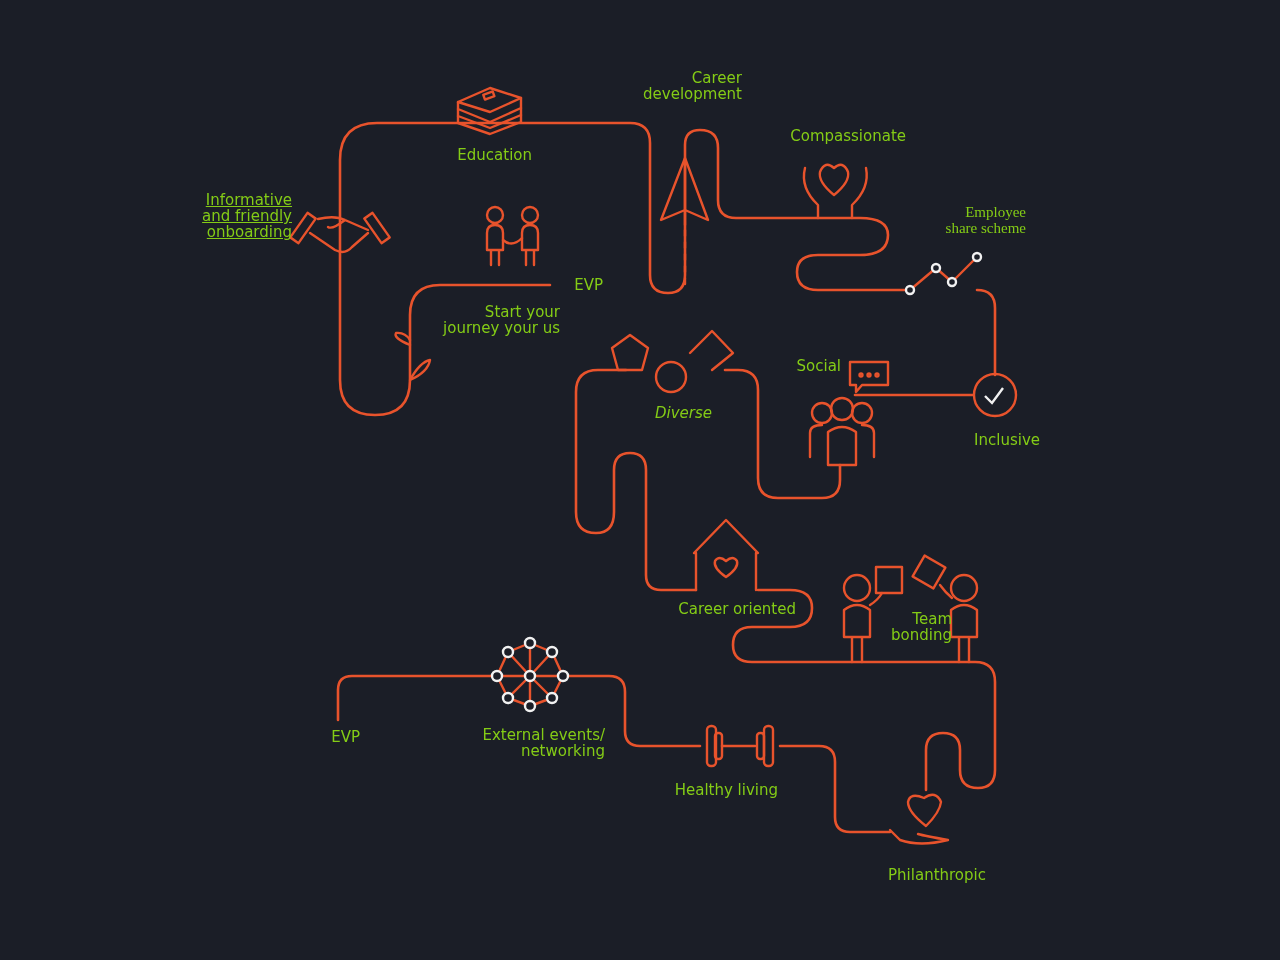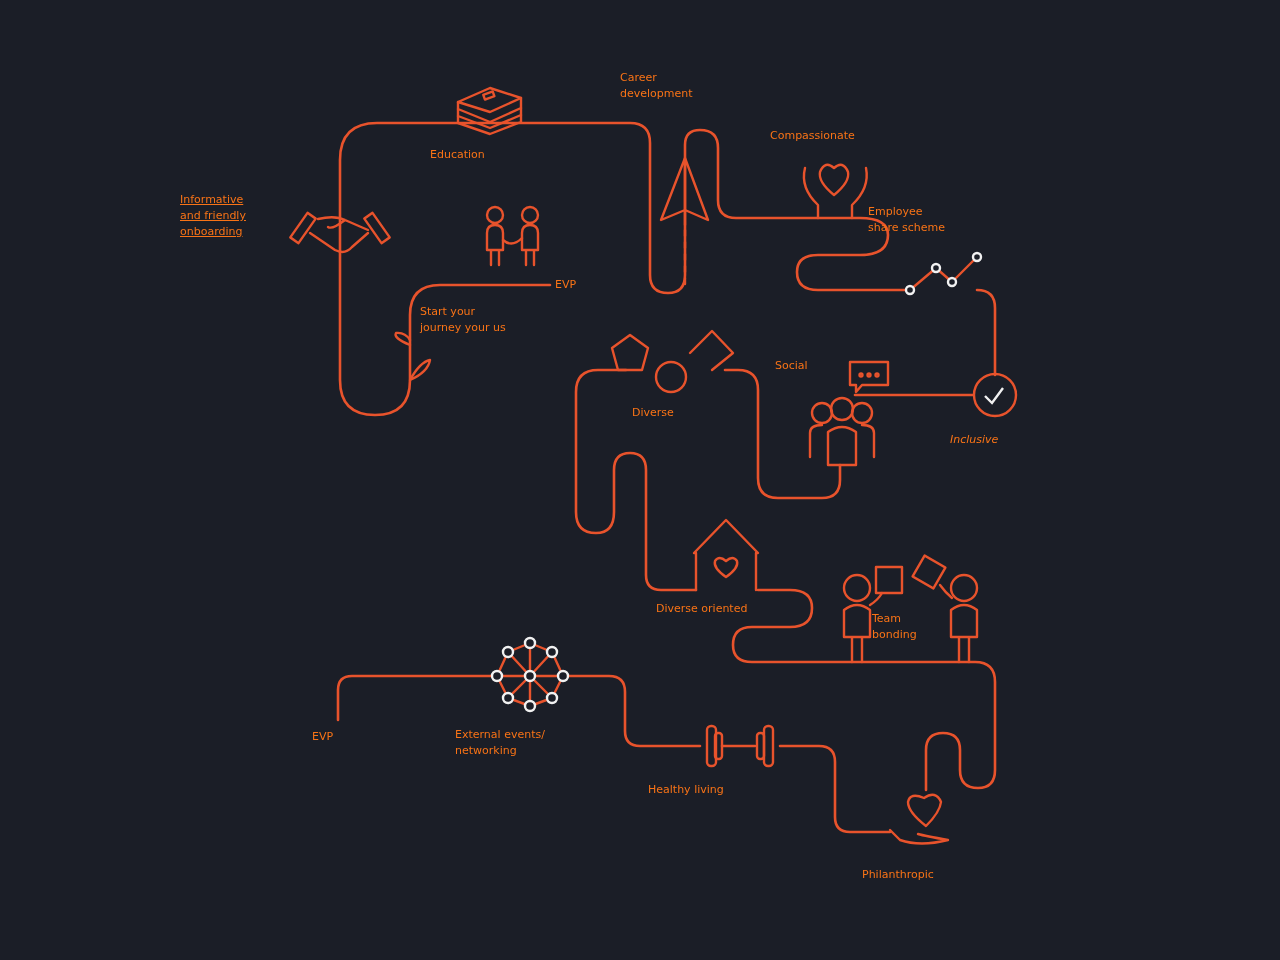--- a/index.html
+++ b/index.html
@@ -1,21 +1,21 @@
 <!DOCTYPE html>
 <html><head>
 <meta charset="utf-8">
 <style>
   html, body { margin:0; padding:0; }
   body { width:1280px; height:960px; background:#1b1e27; overflow:hidden; position:relative; font-family:"DejaVu Sans", sans-serif; }
   svg.map { position:absolute; left:0; top:0; }
   .path { fill:none; stroke:#e8532c; stroke-width:2.6; stroke-linecap:round; stroke-linejoin:round; }
   .ic { fill:none; stroke:#e8532c; stroke-width:2.4; stroke-linecap:round; stroke-linejoin:round; }
   .icw { fill:#1b1e27; stroke:#f1f1f1; stroke-width:2.4; }
-  .lbl { position:absolute; color:#f97316; font-size:11px; line-height:16px; text-align:left; white-space:pre-line; font-weight:500; }
+  .lbl { position:absolute; color:#84cc16; font-size:15px; line-height:16px; text-align:right; white-space:pre-line; font-weight:500; }
 </style>
 </head>
 <body>
 
 <svg class="map" width="1280" height="960" viewBox="0 0 1280 960">
 
   <path class="path" d="M550 285 H440 Q410 285 410 315 V380 Q410 415 375 415 Q340 415 340 380 V160 Q340 123 377 123 H630 Q650 123 650 143 V275 Q650 293 668 293 Q685 293 685 275 V145 Q685 130 700 130 Q718 130 718 148 V200 Q718 218 736 218 H860 Q888 218 888 235 Q888 255 860 255 H818 Q797 255 797 272 Q797 290 818 290 H910"></path>
   <path class="path" d="M977 290 Q995 290 995 308 V375"></path>
   <path class="path" d="M973 395 H855"></path>
   <path class="path" d="M840 465 V480 Q840 498 822 498 H778 Q758 498 758 478 V390 Q758 370 738 370 H725 M626 370 H598 Q576 370 576 392 V512 Q576 533 596 533 Q614 533 614 512 V470 Q614 453 630 453 Q646 453 646 470 V575 Q646 590 661 590 H696 M758 590 H790 Q812 590 812 608 Q812 627 790 627 H752 Q733 627 733 645 Q733 662 752 662 H975 Q995 662 995 682 V770 Q995 788 978 788 Q960 788 960 770 V750 Q960 733 943 733 Q926 733 926 750 V790"></path>
@@ -134,29 +134,29 @@
     <circle class="icw" cx="530" cy="706" r="5"></circle>
   </g>
 </svg>
 
 <div class="lbl" style="left:555px;top:277px;width:48px;">EVP</div>
 <div class="lbl" style="left:420px;top:304px;width:140px;">Start your
 journey your us</div>
 <div class="lbl" style="left:180px;top:192px;width:112px;text-decoration:underline;">Informative
 and friendly
 onboarding</div>
-<div class="lbl" style="left:430px;top:147px;width:116px;">Education</div>
+<div class="lbl" style="left:416px;top:147px;width:116px;">Education</div>
 <div class="lbl" style="left:620px;top:70px;width:122px;">Career
 development</div>
 <div class="lbl" style="left:770px;top:128px;width:136px;">Compassionate</div>
-<div class="lbl" style="left:868px;top:204px;width:130px;">Employee
+<div class="lbl" style="left:896px;top:204px;width:130px;font-family:Liberation Serif, serif;">Employee
 share scheme</div>
-<div class="lbl" style="left:950px;top:432px;width:90px;font-style:italic;">Inclusive</div>
+<div class="lbl" style="left:950px;top:432px;width:90px;">Inclusive</div>
 <div class="lbl" style="left:775px;top:358px;width:66px;">Social</div>
-<div class="lbl" style="left:632px;top:405px;width:80px;">Diverse</div>
-<div class="lbl" style="left:656px;top:601px;width:140px;">Diverse oriented</div>
+<div class="lbl" style="left:632px;top:405px;width:80px;font-style:italic;">Diverse</div>
+<div class="lbl" style="left:656px;top:601px;width:140px;">Career oriented</div>
 <div class="lbl" style="left:872px;top:611px;width:80px;">Team
 bonding</div>
 <div class="lbl" style="left:862px;top:867px;width:124px;">Philanthropic</div>
 <div class="lbl" style="left:648px;top:782px;width:130px;">Healthy living</div>
 <div class="lbl" style="left:455px;top:727px;width:150px;">External events/
 networking</div>
 <div class="lbl" style="left:312px;top:729px;width:48px;">EVP</div>
 
 </body></html>

